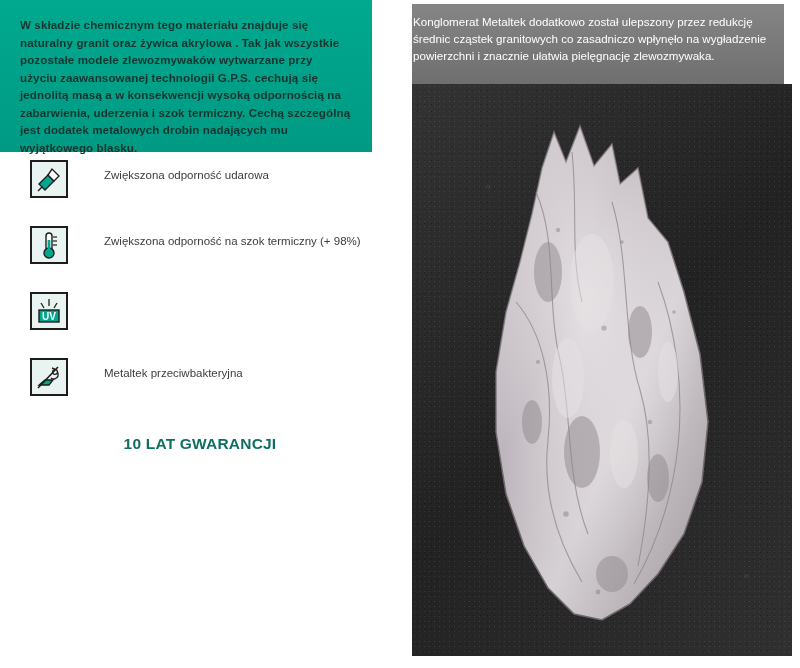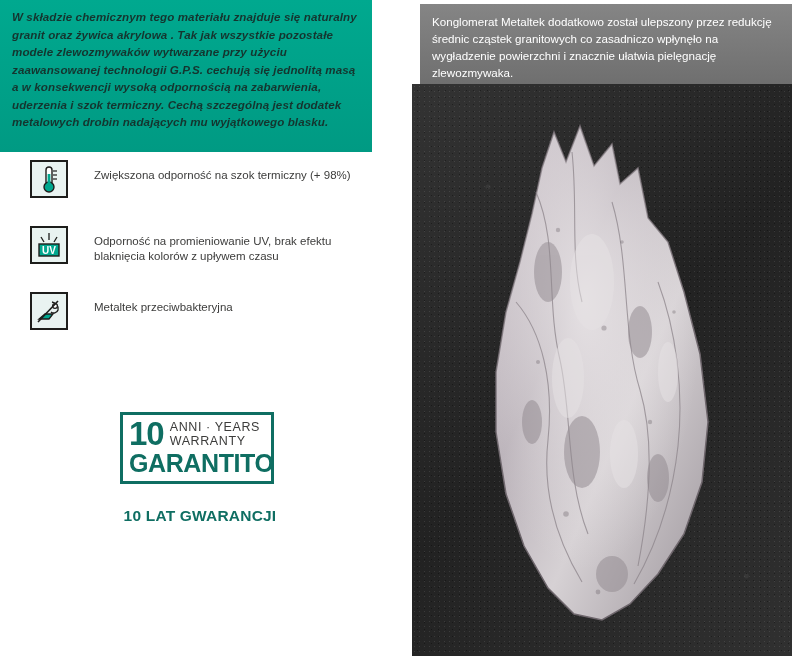--- a/index.html
+++ b/index.html
@@ -34,47 +34,46 @@
     top: 0;
     width: 372px;
     height: 152px;
     background: #00a78e;
     background: linear-gradient(180deg, #00a98f 0%, #009a83 100%);
     box-sizing: border-box;
     padding: 8px 12px 6px 12px;
     color: #08403a;
   }
   .intro-box p {
-    margin: 0;
+    margin: 8px;
     font-size: 11.6px;
     line-height: 17.5px;
     color: #14352f;
     font-weight: bold;
     letter-spacing: 0.1px;
-    font-style: italic;
   }
 
   
   .features {
     position: absolute;
     left: 0;
     top: 160px;
     width: 400px;
   }
   .feature-row {
     display: flex;
     align-items: flex-start;
     margin-bottom: 18px;
     min-height: 48px;
   }
   .feature-icon {
     width: 38px;
     height: 38px;
     margin-left: 30px;
-    margin-right: 26px;
+    margin-right: 36px;
     border: 2px solid #1d1d1b;
     background: #e9f3f1;
     box-sizing: border-box;
     position: relative;
     flex: 0 0 auto;
   }
   .feature-icon svg {
     position: absolute;
     left: 0;
     top: 0;
@@ -154,22 +153,21 @@
     top: 4px;
     width: 380px;
     height: 660px;
   }
   .right-head {
     width: 372px;
     height: 80px;
     background: #7c7c7c;
     background: linear-gradient(180deg, #858585 0%, #6f6f6f 100%);
     box-sizing: border-box;
-    padding: 9px 12px;
-    margin-left: 8px;
+    padding: 9px 1px;
   }
   .right-head p {
     margin: 0;
     color: #ffffff;
     font-size: 11.6px;
     line-height: 17px;
   }
   .stone-photo {
     position: relative;
     width: 380px;
@@ -211,20 +209,30 @@
 <div class="page">
 
   <div class="left-col">
 
     <div class="intro-box">
       <p>W składzie chemicznym tego materiału znajduje się naturalny granit oraz żywica akrylowa . Tak jak wszystkie pozostałe modele zlewozmywaków wytwarzane przy użyciu zaawansowanej technologii G.P.S. cechują się jednolitą masą a w konsekwencji wysoką odpornością na zabarwienia, uderzenia i szok termiczny. Cechą szczególną jest dodatek metalowych drobin nadających mu wyjątkowego blasku.</p>
     </div>
 
     <div class="features">
 
+      <div class="feature-row">
+        <span class="feature-icon">
+          <svg width="34" height="34" viewBox="0 0 34 34">
+            <polygon points="7,22 16,13 22,19 13,28" fill="#00a78e" stroke="#1d1d1b" stroke-width="1.4"></polygon>
+            <polygon points="16,13 20,7 27,14 22,19" fill="#ffffff" stroke="#1d1d1b" stroke-width="1.4"></polygon>
+            <line x1="6" y1="29" x2="10" y2="25" stroke="#1d1d1b" stroke-width="1.4"></line>
+          </svg>
+        </span>
+        <span class="feature-text">Zwiększona odporność udarowa</span>
+      </div>
 
       <div class="feature-row">
         <span class="feature-icon">
           <svg width="34" height="34" viewBox="0 0 34 34">
             <rect x="14" y="5" width="6" height="18" rx="3" fill="#ffffff" stroke="#1d1d1b" stroke-width="1.4"></rect>
             <circle cx="17" cy="25" r="5" fill="#00a78e" stroke="#1d1d1b" stroke-width="1.4"></circle>
             <rect x="15.6" y="12" width="2.8" height="12" fill="#00a78e"></rect>
             <line x1="21" y1="9" x2="25" y2="9" stroke="#1d1d1b" stroke-width="1.2"></line>
             <line x1="21" y1="13" x2="25" y2="13" stroke="#1d1d1b" stroke-width="1.2"></line>
             <line x1="21" y1="17" x2="25" y2="17" stroke="#1d1d1b" stroke-width="1.2"></line>
@@ -238,48 +246,37 @@
           <svg width="34" height="34" viewBox="0 0 34 34">
             <g stroke="#1d1d1b" stroke-width="1.3">
               <line x1="9" y1="9" x2="12" y2="14"></line>
               <line x1="17" y1="5" x2="17" y2="12"></line>
               <line x1="25" y1="9" x2="22" y2="14"></line>
             </g>
             <rect x="7" y="16" width="20" height="12" fill="#00a78e" stroke="#1d1d1b" stroke-width="1.4"></rect>
             <text x="17" y="26" font-family="Liberation Sans, sans-serif" font-size="10" font-weight="bold" fill="#ffffff" text-anchor="middle">UV</text>
           </svg>
         </span>
-        <span class="feature-text">Odporność na promieniowanie UV, brak efektu blaknięcia kolorów z upływem czasu</span>
       </div>
 
       <div class="feature-row">
         <span class="feature-icon">
           <svg width="34" height="34" viewBox="0 0 34 34">
             <path d="M7 25 L17 25 L21 20 L13 20 Z" fill="#00a78e" stroke="#1d1d1b" stroke-width="1.3"></path>
             <path d="M20 8 C24 9 27 12 26 16 C25 19 21 20 19 18" fill="none" stroke="#1d1d1b" stroke-width="1.4"></path>
             <circle cx="23" cy="12" r="2.4" fill="#ffffff" stroke="#1d1d1b" stroke-width="1.2"></circle>
             <line x1="6" y1="28" x2="26" y2="7" stroke="#1d1d1b" stroke-width="1.6"></line>
           </svg>
         </span>
         <span class="feature-text">Metaltek przeciwbakteryjna</span>
       </div>
 
     </div>
 
     <div class="warranty">
-      <div class="warranty-box">
-        <div class="warranty-top">
-          <span class="warranty-num">10</span>
-          <span class="warranty-right">
-            <span class="warranty-anni" style="display:block">ANNI · YEARS</span>
-            <span class="warranty-warranty" style="display:block">WARRANTY</span>
-          </span>
-        </div>
-        <div class="warranty-garantito">GARANTITO</div>
-      </div>
       <div class="warranty-pl">10 LAT GWARANCJI</div>
     </div>
 
   </div>
 
   <div class="right-col">
     <div class="right-head">
       <p>Konglomerat Metaltek dodatkowo został ulepszony przez redukcję średnic cząstek granitowych co zasadniczo wpłynęło na wygładzenie powierzchni i znacznie ułatwia pielęgnację zlewozmywaka.</p>
     </div>
 

